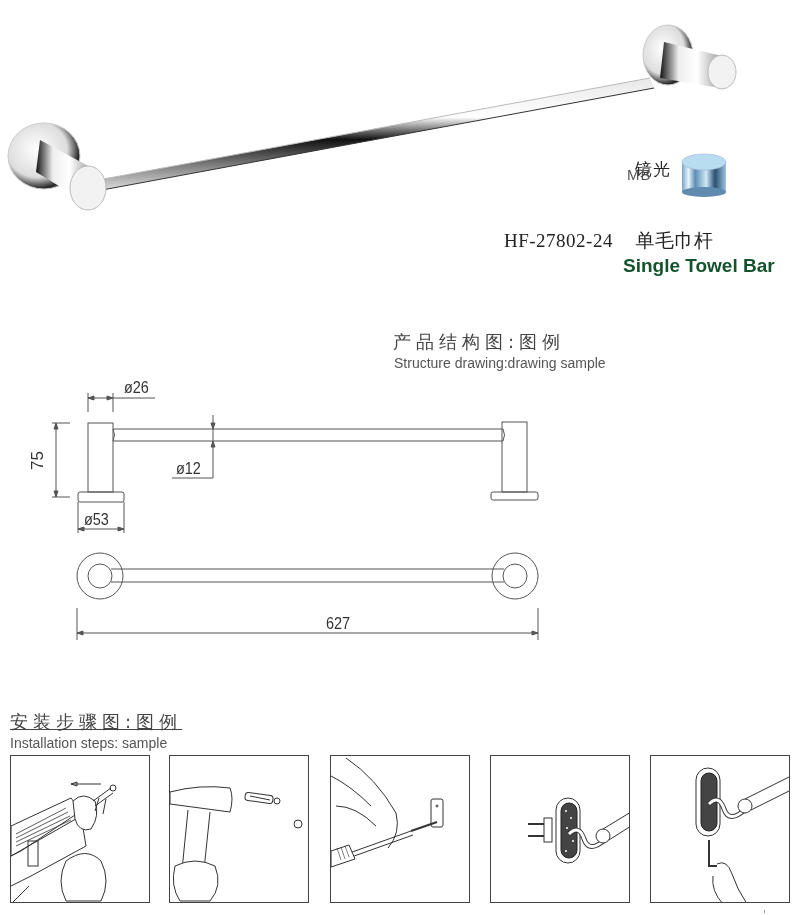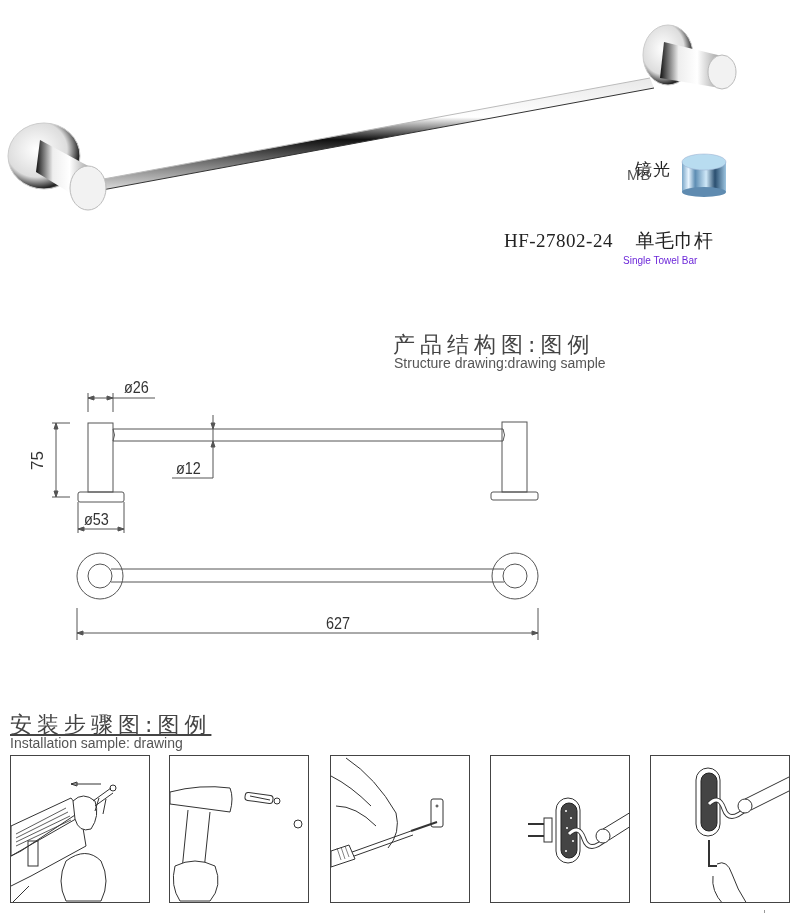--- a/index.html
+++ b/index.html
@@ -4,23 +4,23 @@
 <style>
   html, body { margin:0; padding:0; background:#ffffff; }
   body { width:800px; height:915px; position:relative; overflow:hidden;
          font-family:"Liberation Sans", "DejaVu Sans", sans-serif; color:#333; }
   .abs { position:absolute; }
   svg { position:absolute; left:0; top:0; overflow:visible; }
 
   .finish-cn { font-family:"DejaVu Sans", sans-serif; font-size:17px; color:#222; letter-spacing:1px; }
   .finish-code { font-size:15px; color:#555; letter-spacing:1px; }
   .model { font-family:Liberation Serif, serif; font-size:19px; color:#222; letter-spacing:0.5px; white-space:nowrap; }
-  .subtitle { font-size:10px; color:#6d28d9; white-space:nowrap; }
-
-  .sec-cn { font-family:"DejaVu Sans", sans-serif; font-size:22px; color:#444; letter-spacing:5px; white-space:nowrap; }
+  .subtitle { font-size:19px; color:#14532d; white-space:nowrap;font-weight:bold; }
+
+  .sec-cn { font-family:"DejaVu Sans", sans-serif; font-size:18px; color:#444; letter-spacing:5px; white-space:nowrap; }
   .sec-en { font-size:14px; color:#555; white-space:nowrap;text-align:right; }
 
   .dim { font-family:"Liberation Sans", sans-serif; font-size:17px; color:#333; white-space:nowrap; transform:scaleX(0.85); transform-origin:left top; }
 
   .step-box { position:absolute; top:755px; width:140px; height:148px; border:1px solid #444; box-sizing:border-box; background:#fff; overflow:hidden; }
   .step-box svg { width:140px; height:148px; }
 </style>
 </head>
 <body>
 
@@ -146,21 +146,21 @@
   </svg>
 </div>
 
 <div class="abs dim" style="left:124px;top:378px;">ø26</div>
 <div class="abs dim" style="left:28px;top:470px;transform:rotate(-90deg);transform-origin:left top;">75</div>
 <div class="abs dim" style="left:176px;top:459px;">ø12</div>
 <div class="abs dim" style="left:84px;top:510px;">ø53</div>
 <div class="abs dim" style="left:326px;top:614px;">627</div>
 
 <div class="abs sec-cn" style="left:10px;top:710px;text-decoration:underline;">安装步骤图:图例</div>
-<div class="abs sec-en" style="left:10px;top:735px;">Installation sample: drawing</div>
+<div class="abs sec-en" style="left:10px;top:735px;">Installation steps: sample</div>
 
 <div class="step-box" style="left:10px;">
   <svg viewBox="0 0 140 148" fill="none" stroke="#333" stroke-width="1">
     <polygon points="0,70 60,42 70,55 10,95 0,100" fill="#fff"></polygon>
     <g stroke-width="0.8">
       <line x1="5" y1="78" x2="55" y2="52"></line>
         <line x1="5" y1="82" x2="57" y2="56"></line>
       <line x1="5" y1="86" x2="59" y2="60"></line>
         <line x1="5" y1="90" x2="60" y2="64"></line>
     </g>

